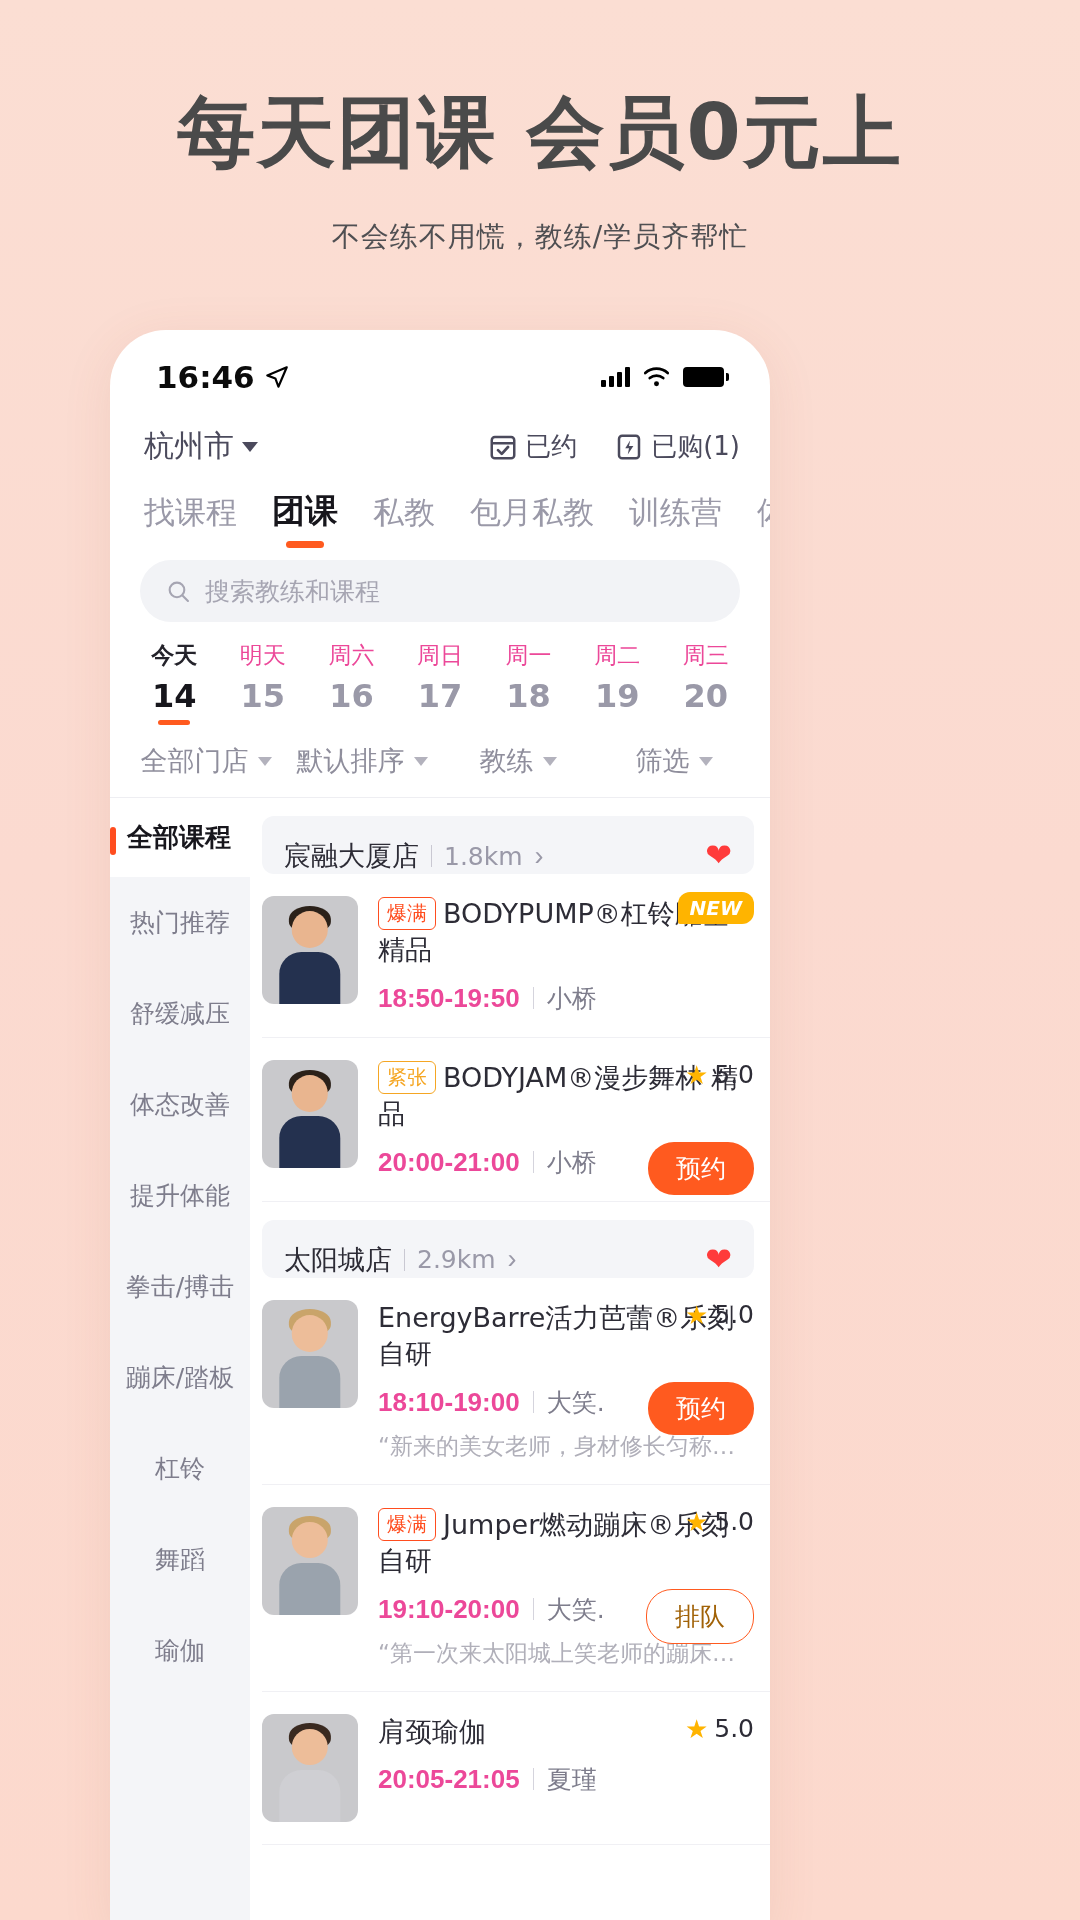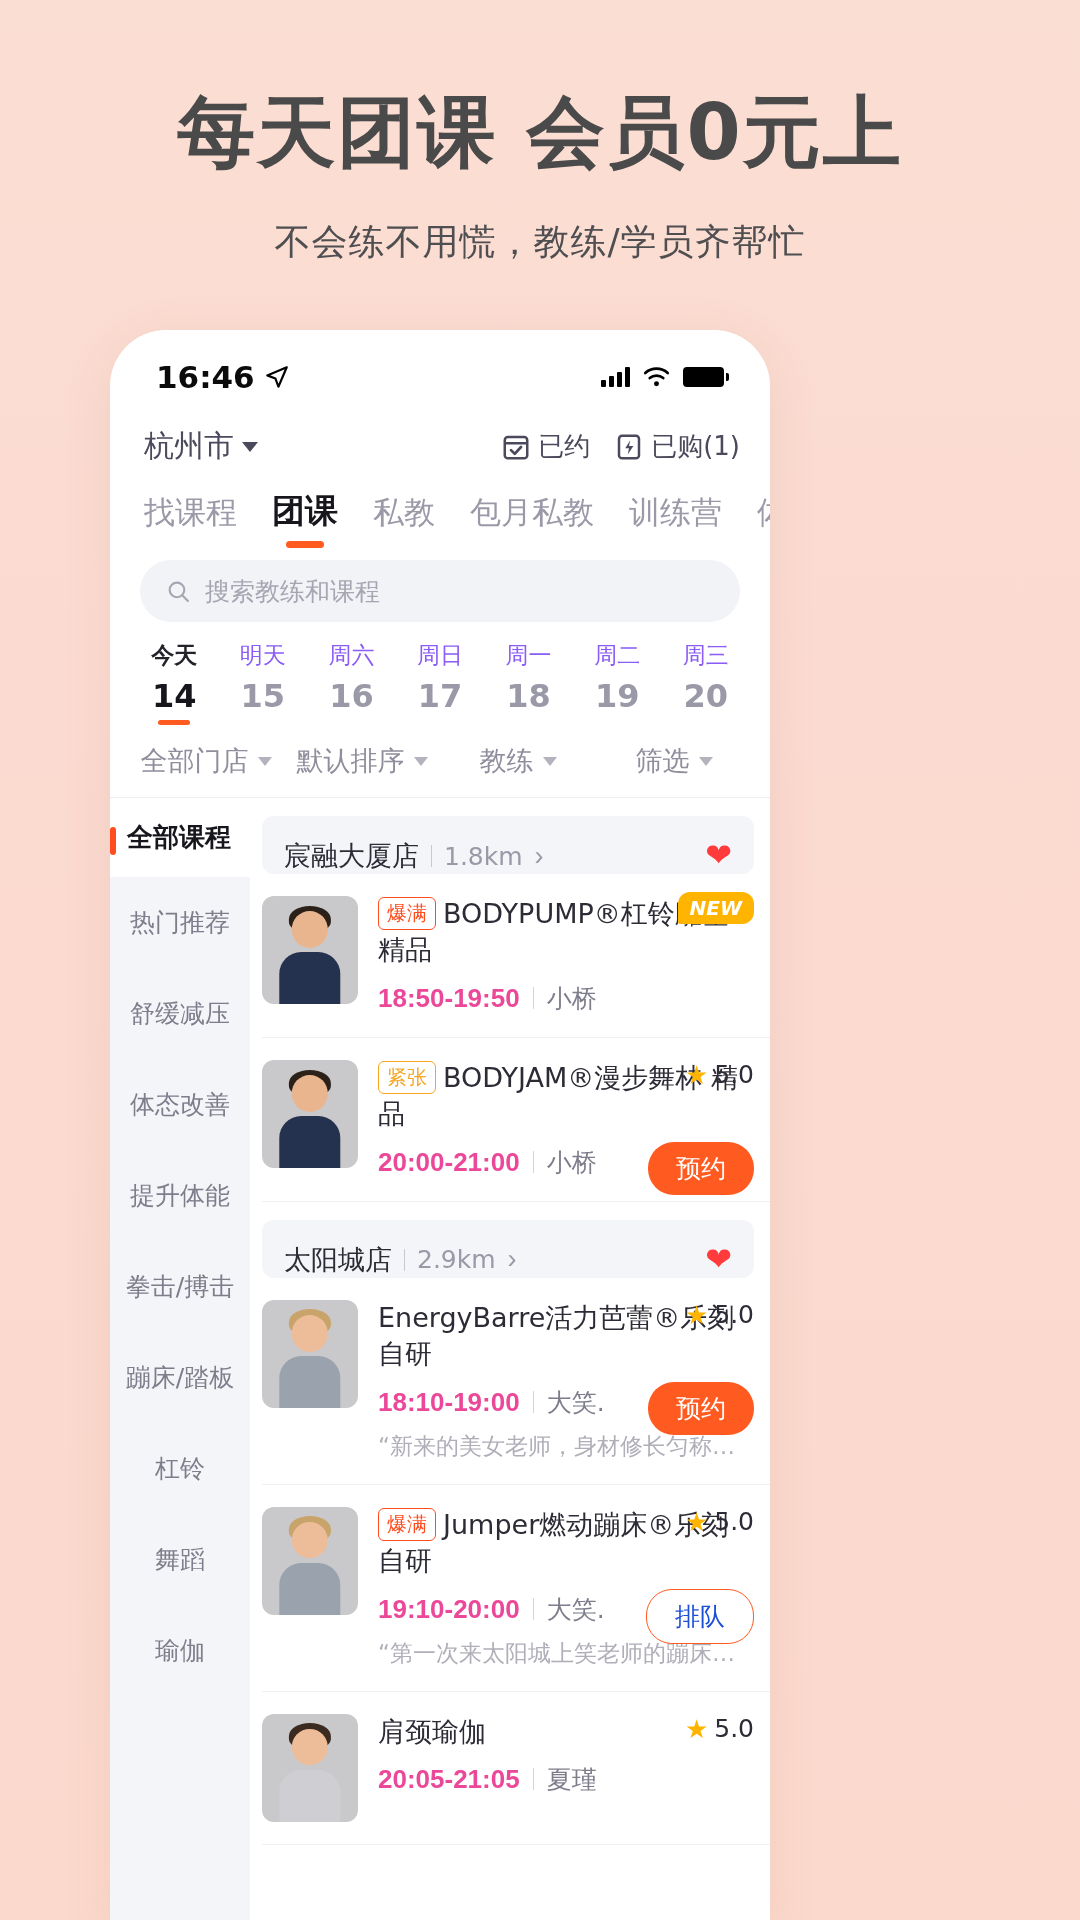--- a/index.html
+++ b/index.html
@@ -12,21 +12,21 @@
   }
 
   
   .promo { text-align:center; padding-top:92px; }
   .promo-title {
     font-size:78px; font-weight:bold; color:#4a4a4a;
     letter-spacing:2px; line-height:1.05;
     font-family:"DejaVu Sans","Liberation Sans",sans-serif;
   }
   .promo-sub {
-    margin-top:44px; font-size:36px; color:#4f4f52; letter-spacing:1px;
+    margin-top:44px; font-size:28px; color:#4f4f52; letter-spacing:1px;
     font-family:"DejaVu Sans","Liberation Sans",sans-serif;
   }
 
   
   .phone {
     position:absolute; left:110px; top:330px;
     width:660px; height:1600px;
     background:#fff;
     border-radius:56px 56px 0 0;
     overflow:hidden;
@@ -51,21 +51,21 @@
 
   
   .cityrow {
     display:flex; align-items:center; justify-content:space-between;
     padding:20px 30px 6px 34px;
   }
   .city { font-size:30px; color:#4b4a5c; display:flex; align-items:center; gap:8px;
           font-family:"DejaVu Sans","Liberation Sans",sans-serif; }
   .caret { width:0;height:0;border-left:8px solid transparent;border-right:8px solid transparent;
            border-top:10px solid #4b4a5c; display:inline-block; }
-  .acts { display:flex; align-items:center; gap:24px; }
+  .acts { display:flex; align-items:center; gap:37px; }
   .act { display:flex; align-items:center; gap:7px; font-size:26px; color:#4b4a5c;
          font-family:"DejaVu Sans","Liberation Sans",sans-serif; }
   .act svg { display:block; }
 
   
   .tabs {
     display:flex; align-items:flex-end; gap:35px;
     padding:16px 0 0 34px; position:relative; white-space:nowrap;
   }
   .tab { font-size:31px; color:#9a99a8; position:relative; padding-bottom:16px;
@@ -83,21 +83,21 @@
   }
   .search input {
     border:none; background:transparent; outline:none; font-size:25px; color:#9a99a8;
     width:100%; font-family:"DejaVu Sans","Liberation Sans",sans-serif;
   }
   .search input::placeholder { color:#a6a5b2; }
 
   
   .dates { display:flex; padding:18px 20px 0 20px; }
   .date { flex:1; text-align:center; position:relative; }
-  .date .d-lab { font-size:23px; color:#8b5cf6;
+  .date .d-lab { font-size:23px; color:#ec4899;
                  font-family:"DejaVu Sans","Liberation Sans",sans-serif; }
   .date .d-num { font-size:32px; color:#9a99a8; font-weight:bold; margin-top:6px;
                  font-family:"DejaVu Sans","Liberation Sans",sans-serif; }
   .date.active .d-lab { color:#24232b; font-weight:bold; }
   .date.active .d-num { color:#17161c; }
   .date.active:after {
     content:""; position:absolute; left:50%; transform:translateX(-50%);
     bottom:-10px; width:32px; height:5px; background:#ff5a1f; border-radius:3px;
   }
 
@@ -160,21 +160,21 @@
   .cright { position:absolute; right:16px; top:22px; text-align:left; }
   .rate { font-size:25px; color:#2d2c36; display:flex; align-items:center; gap:6px;
           justify-content:flex-end; font-family:"DejaVu Sans","Liberation Sans",sans-serif; }
   .star { color:#ffb400; font-size:26px; }
   .newbadge { background:#ffb400; color:#fff; font-size:20px; font-weight:bold;
               padding:4px 12px; border-radius:12px 12px 12px 2px; font-style:italic;
               font-family:"DejaVu Sans","Liberation Sans",sans-serif; }
   .btn { margin-top:52px; display:inline-block; padding:10px 28px; border-radius:26px;
          font-size:25px; font-family:"DejaVu Sans","Liberation Sans",sans-serif; }
   .btn.book { background:#ff5a1f; color:#fff; }
-  .btn.queue { background:#fff; color:#1d4ed8; border:1px solid #ff5a1f; }
+  .btn.queue { background:#fff; color:#a16207; border:1px solid #ff5a1f; }
 
   
   .av { position:absolute; inset:0; }
   .av .head { position:absolute; left:50%; transform:translateX(-50%); top:14%;
               width:38%; height:34%; border-radius:50%; }
   .av .hair { position:absolute; left:50%; transform:translateX(-50%); top:9%;
               width:44%; height:24%; border-radius:50% 50% 40% 40%; }
   .av .body { position:absolute; left:50%; transform:translateX(-50%); bottom:0;
               width:64%; height:48%; border-radius:22px 22px 0 0; }
 </style>

